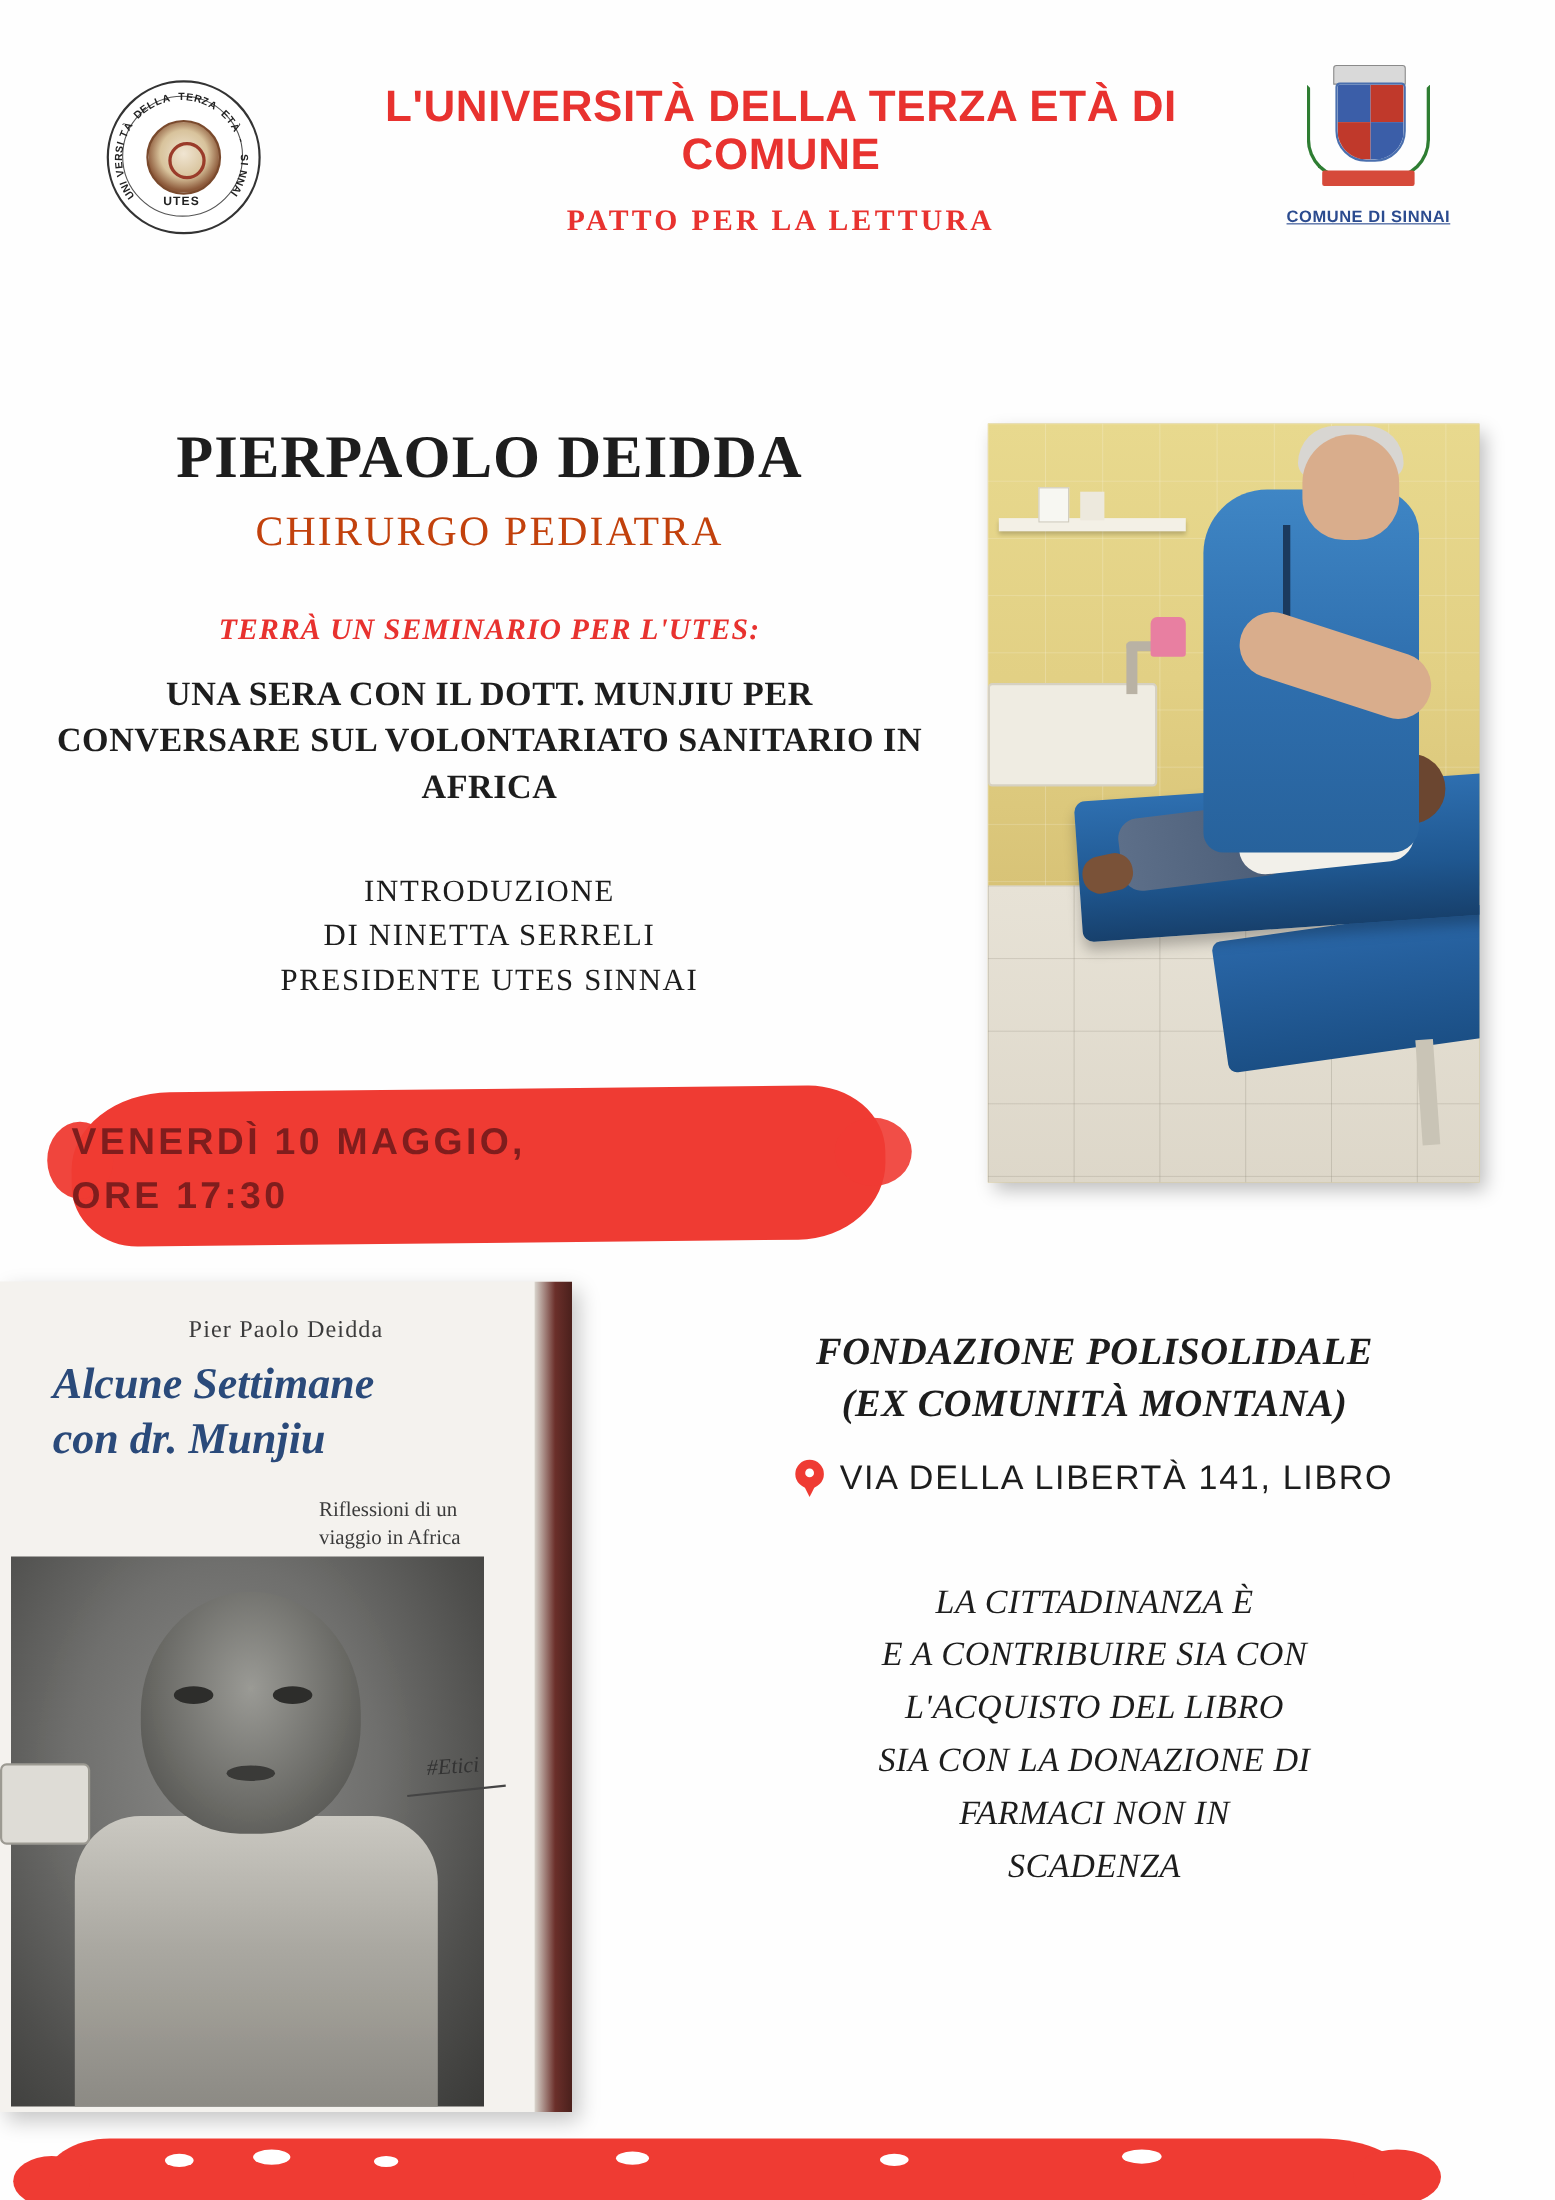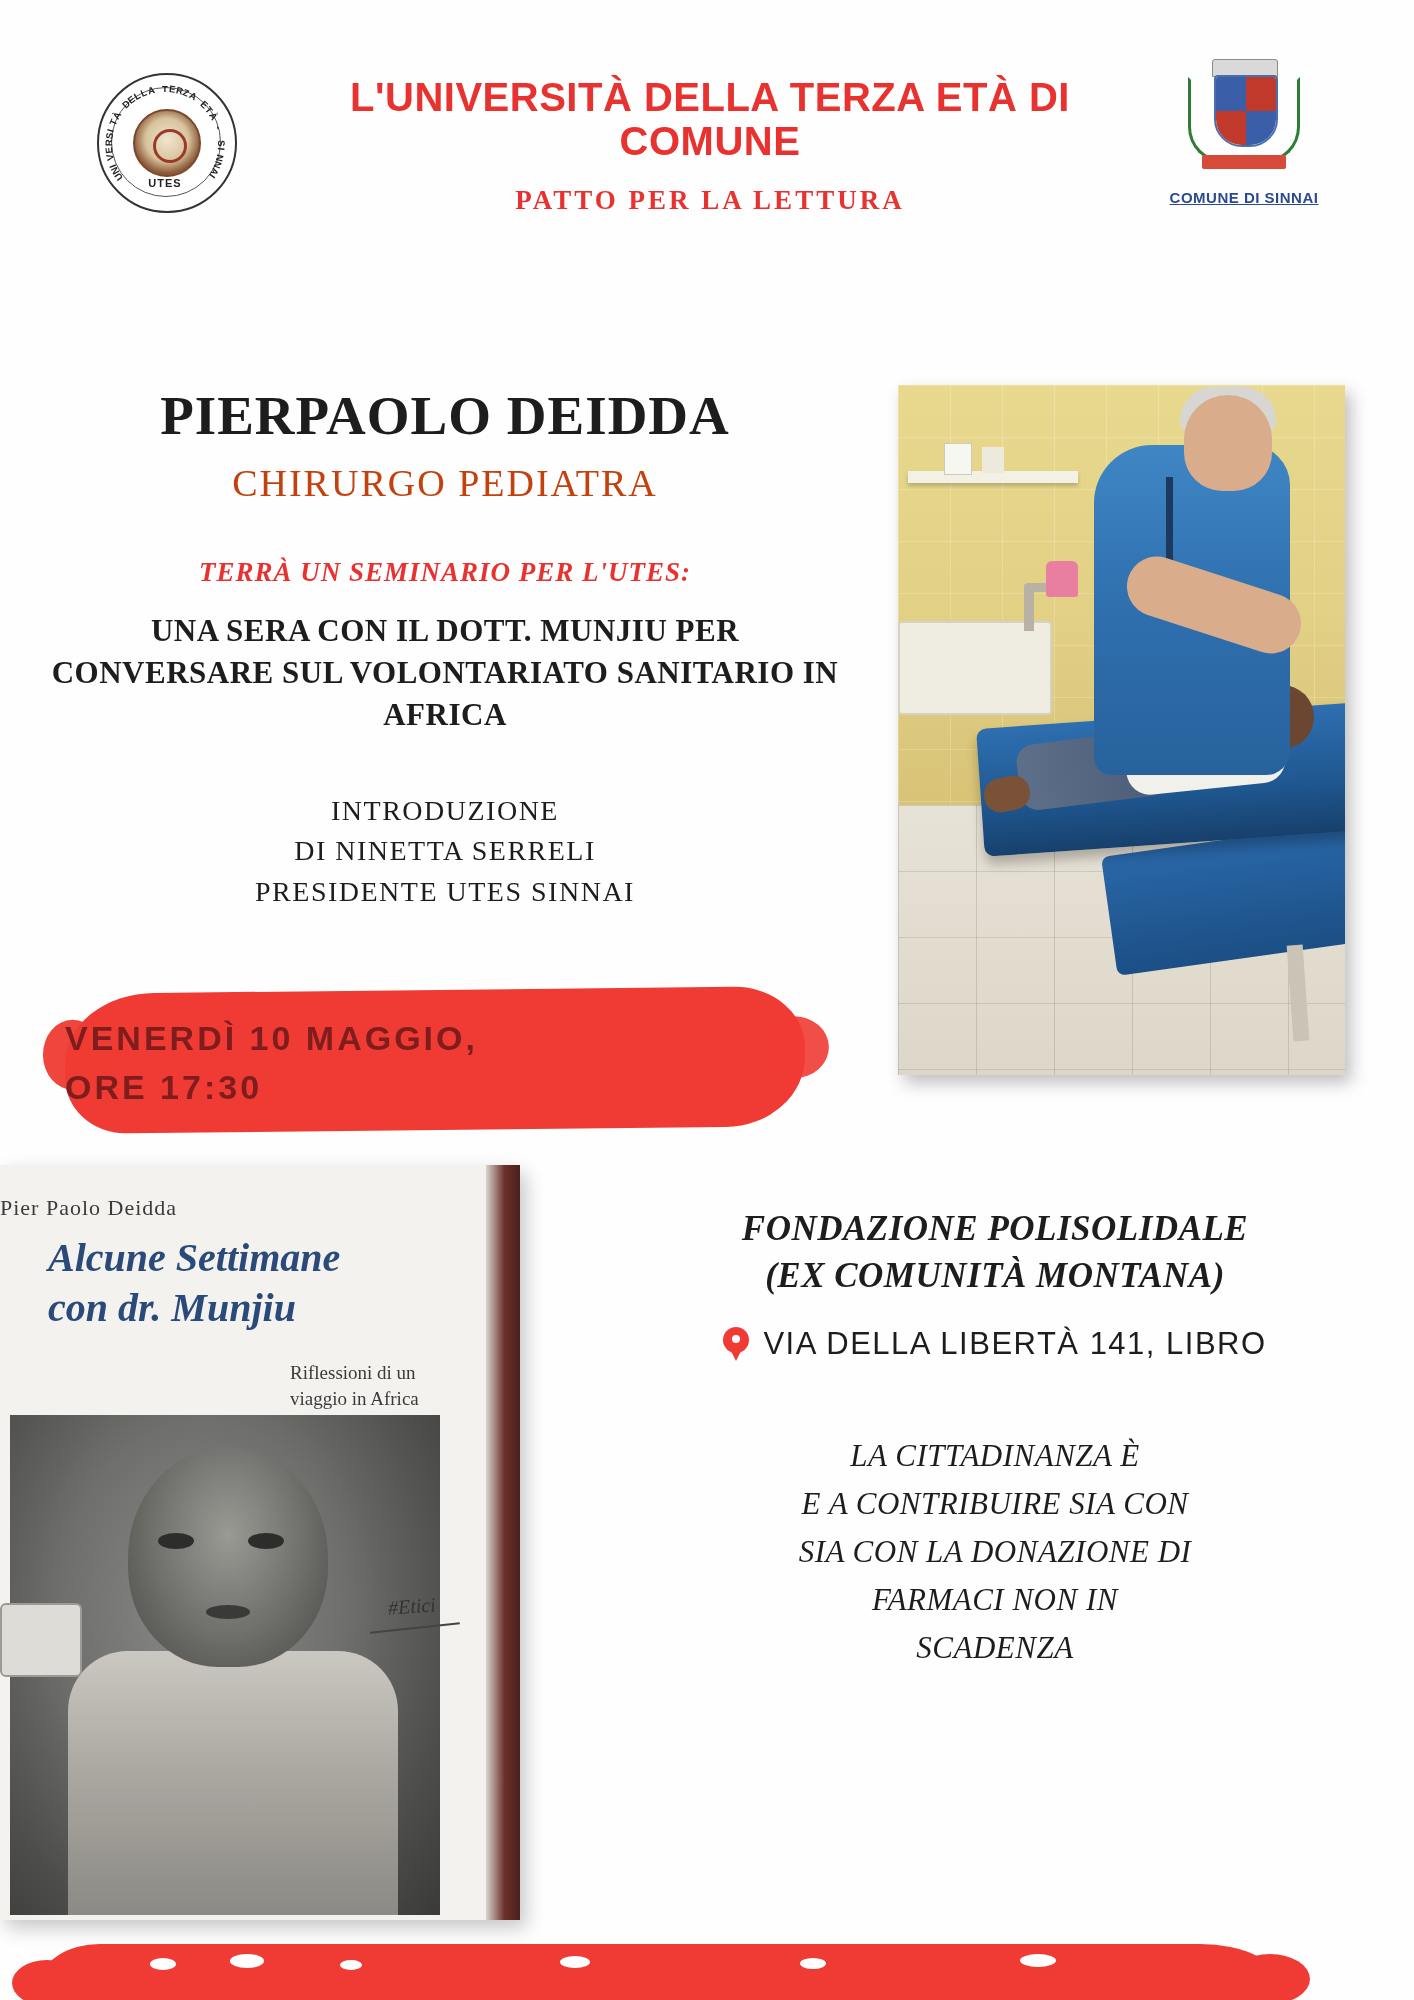--- a/index.html
+++ b/index.html
@@ -412,21 +412,21 @@
     top: 1165px;
     width: 520px;
     height: 755px;
     background: #f4f2ee;
     box-shadow: 6px 8px 18px rgba(0,0,0,0.22);
     overflow: hidden;
   }
   .book-author {
     position: absolute;
     left: 0; top: 30px; width: 520px;
-    text-align: left;
+    text-align: center;
     font-family: "Liberation Serif", serif;
     font-size: 22px;
     letter-spacing: 1px;
     color: #3b3b3b;
   }
   .book-title {
     position: absolute;
     left: 48px; top: 68px; width: 420px;
     font-family: "Liberation Serif", serif;
     font-style: italic;
@@ -735,20 +735,21 @@
       <span class="pin-icon">
         <span class="pin-tip"></span>
         <span class="pin-body"></span>
         <span class="pin-hole"></span>
       </span>
       <span class="venue-address">VIA DELLA LIBERTÀ 141, LIBRO</span>
     </div>
     <div class="invite">
       <div>LA CITTADINANZA È</div>
       <div>E A CONTRIBUIRE SIA CON</div>
+      <div>L'ACQUISTO DEL LIBRO</div>
       <div>SIA CON LA DONAZIONE DI</div>
       <div>FARMACI NON IN</div>
       <div>SCADENZA</div>
     </div>
   </div>
 
   <div class="bottom-brush">
     <span class="bb-dot" style="left:110px; top:14px; width:26px; height:12px;"></span>
     <span class="bb-dot" style="left:190px; top:10px; width:34px; height:14px;"></span>
     <span class="bb-dot" style="left:300px; top:16px; width:22px; height:10px;"></span>

